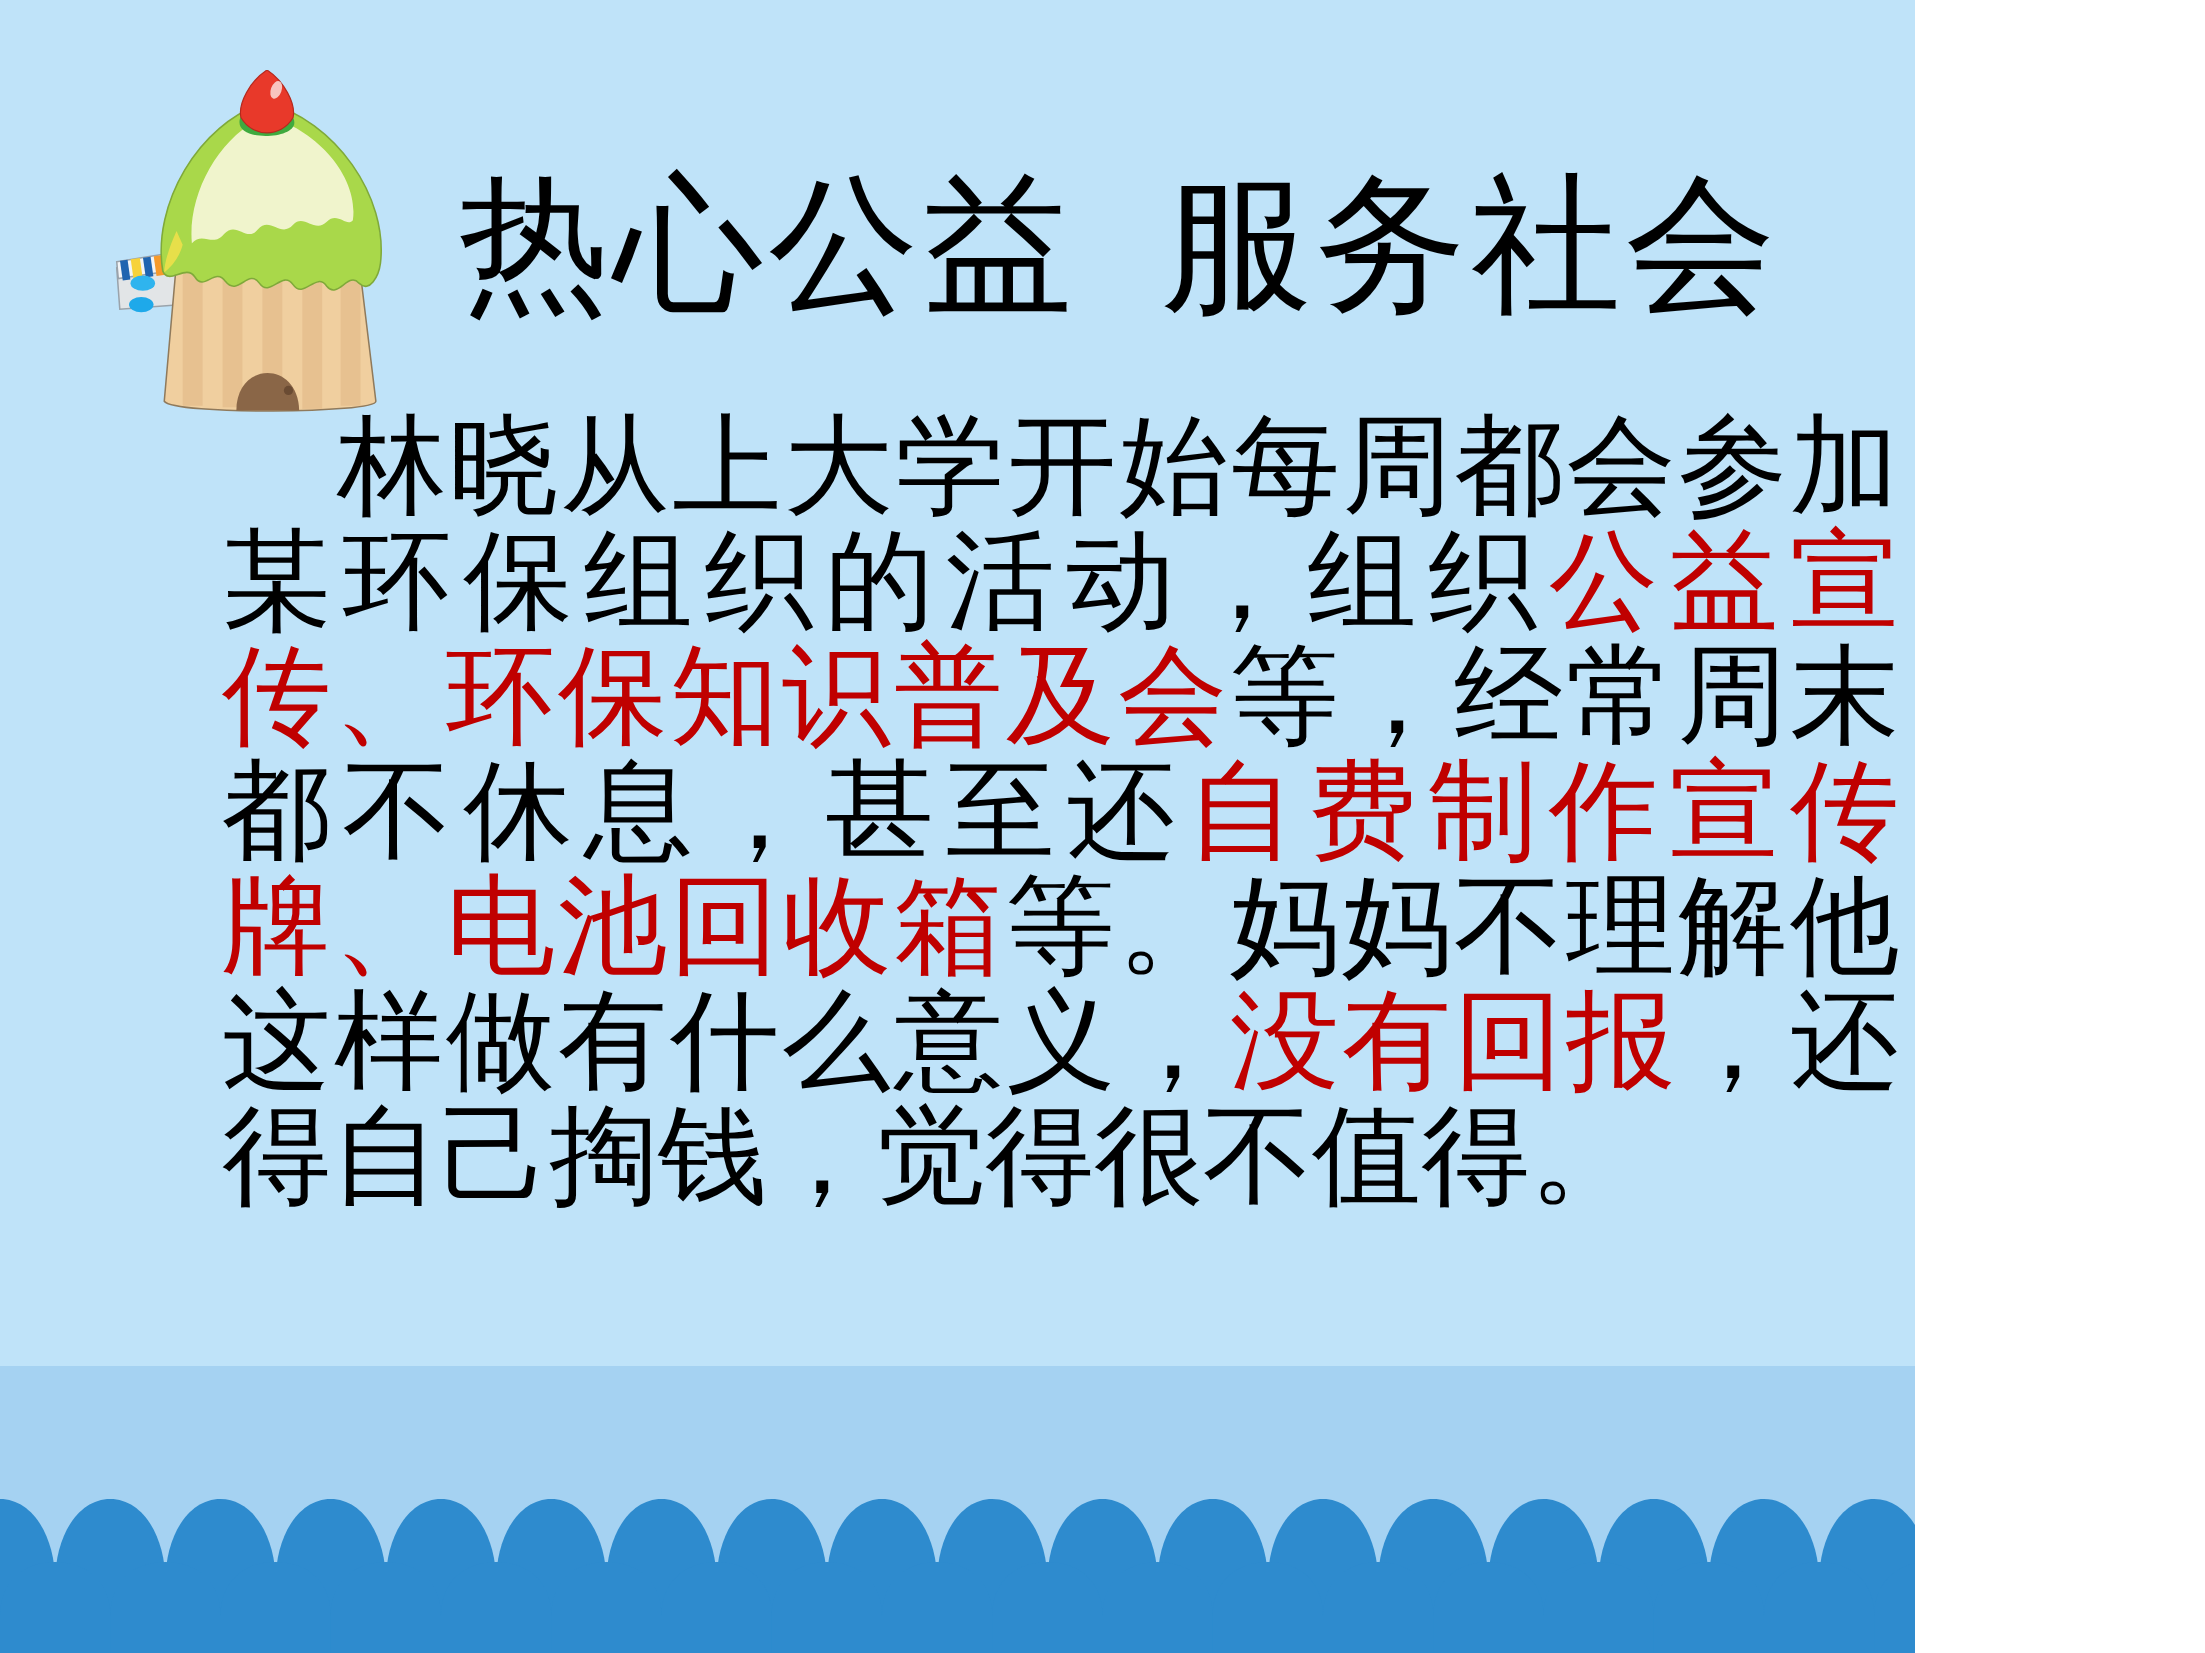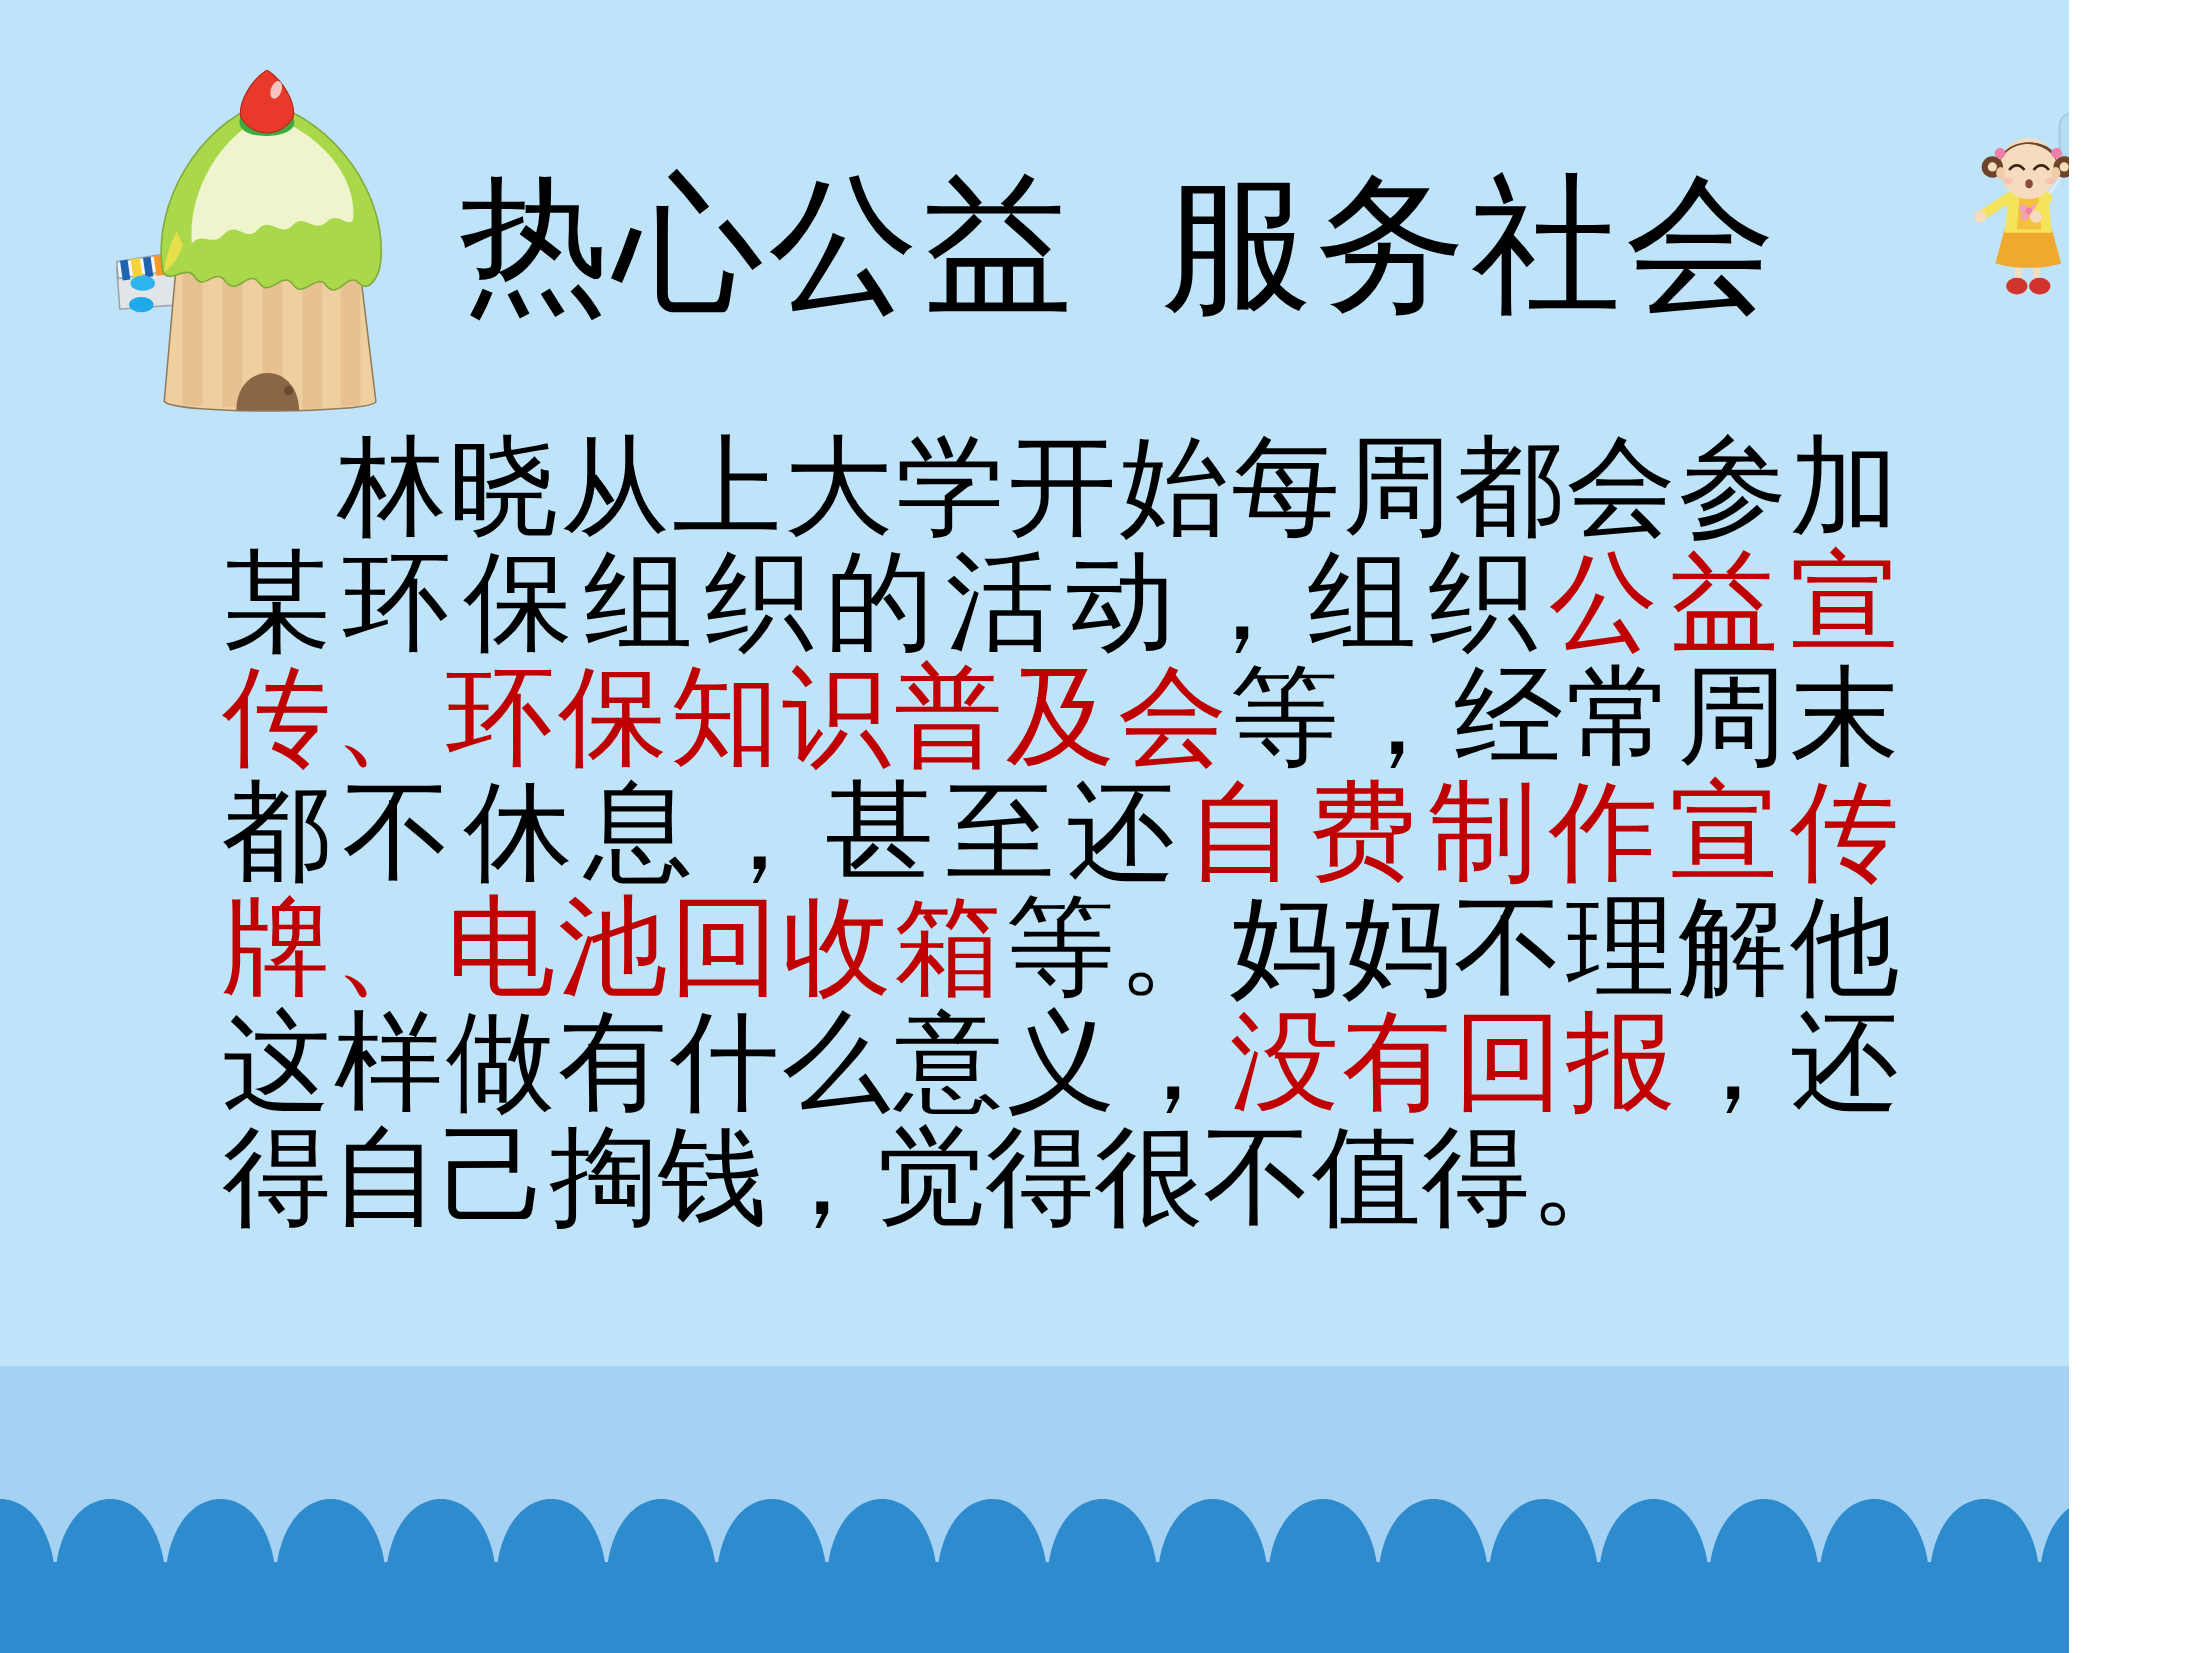--- a/index.html
+++ b/index.html
@@ -7,21 +7,21 @@
     margin: 0;
     padding: 0;
     background: #ffffff;
   }
   body {
     font-family: "Liberation Serif", "DejaVu Serif", serif;
   }
 
   #slide {
     position: relative;
-    width: 2069px;
+    width: 1915px;
     height: 1654px;
     overflow: hidden;
     background: #bfe3f9;
   }
 
   
   .bg-upper {
     position: absolute;
     left: 0; top: 0;
     width: 2205px;
@@ -63,21 +63,21 @@
     color: #000000;
     white-space: pre;
     letter-spacing: 4.6px;
     font-weight: normal;
   }
 
   
   .body-text {
     position: absolute;
     left: 222px;
-    top: 430px;
+    top: 409px;
     width: 1677px;
     font-size: 109px;
     line-height: 115px;
     color: #000000;
     text-align: justify;
     text-justify: inter-character;
     text-indent: 115px;
     letter-spacing: 0px;
     word-break: break-all;
   }

